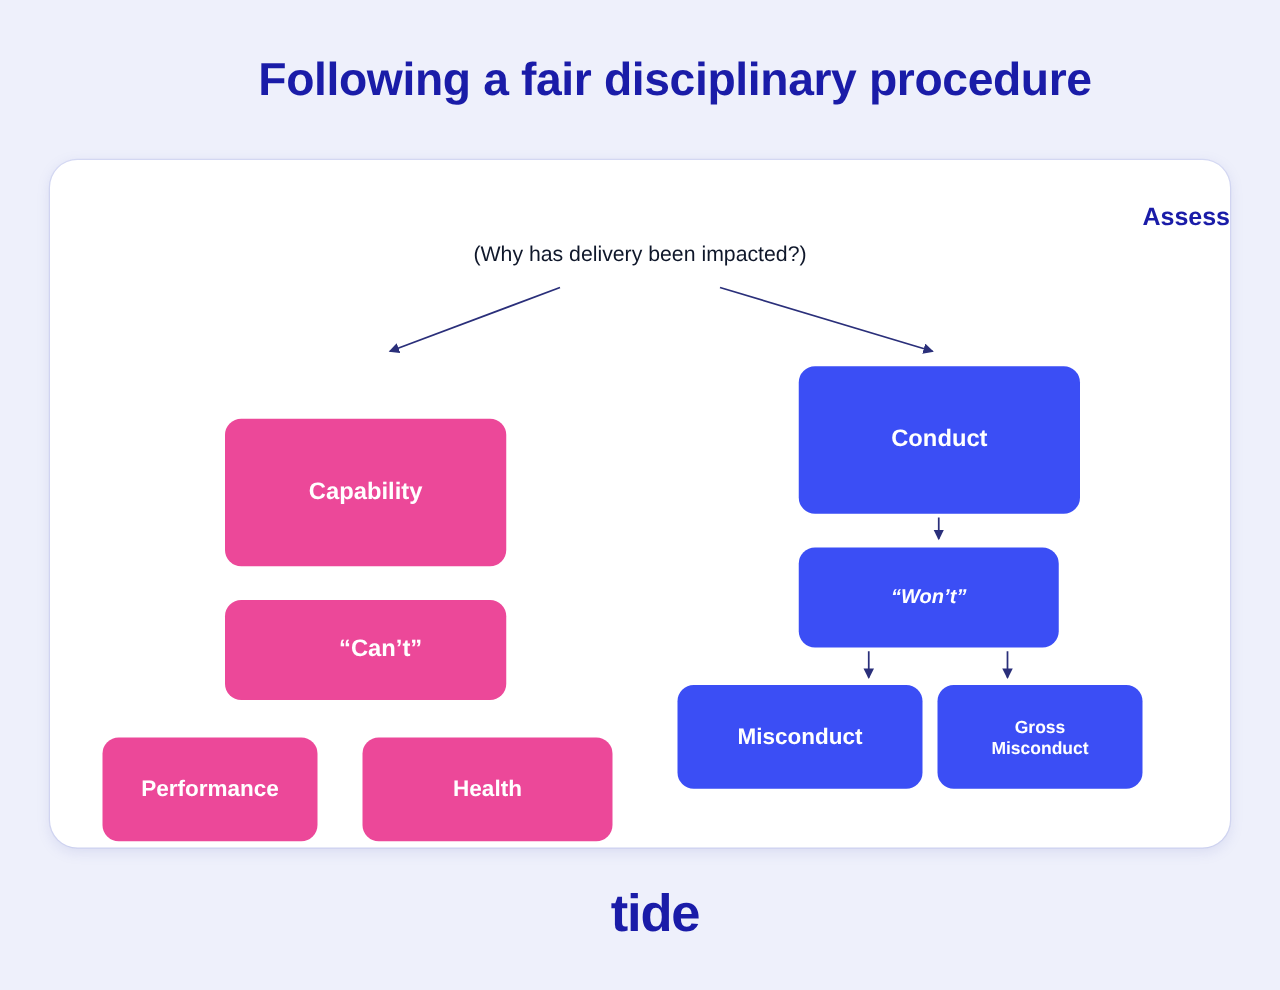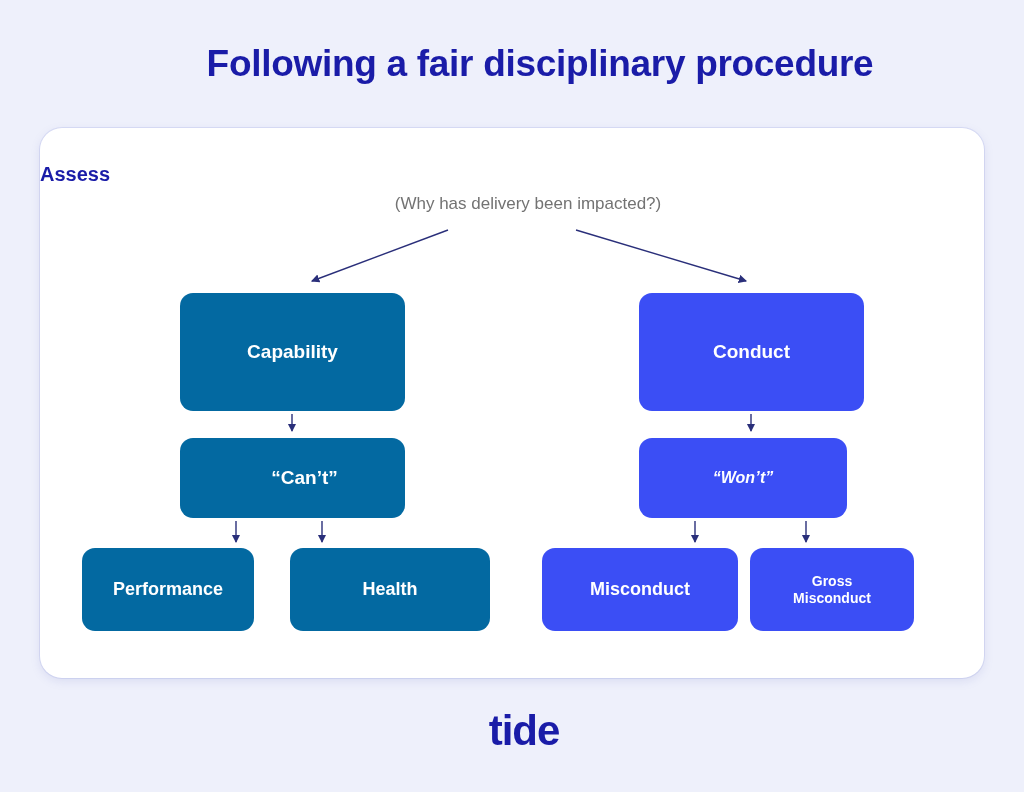--- a/index.html
+++ b/index.html
@@ -37,50 +37,49 @@
     background: #ffffff;
     border-radius: 22px;
     box-shadow: 0 3px 10px rgba(120,125,200,0.18), 0 0 0 1px rgba(200,205,240,0.55);
   }
 
   .assess-title {
     position: absolute;
     left: 0;
     top: 35px;
     width: 944px;
-    text-align: left;
+    text-align: right;
     font-size: 20px;
     font-weight: bold;
     color: #1a1ca8;
   }
   .assess-sub {
     position: absolute;
     left: 0;
     top: 66px;
     width: 944px;
     text-align: center;
     font-size: 17px;
     font-weight: normal;
-    color: #737373;
-    padding-left: 16px;
+    color: #0f172a;
   }
 
   .node {
     position: absolute;
     display: flex;
     align-items: center;
     justify-content: center;
     text-align: center;
     color: #ffffff;
     font-weight: bold;
     border-radius: 13px;
     box-sizing: border-box;
     line-height: 1.18;
   }
-  .node.navy  { background: #0369a1; }
+  .node.navy  { background: #ec4899; margin-top: 42px; }
   .node.royal { background: #3b4ef5; }
 
   
   #node-capability {
     left: 140px; top: 165px; width: 225px; height: 118px;
     font-size: 19px;
   }
   #node-conduct {
     left: 599px; top: 165px; width: 225px; height: 118px;
     font-size: 19px;

